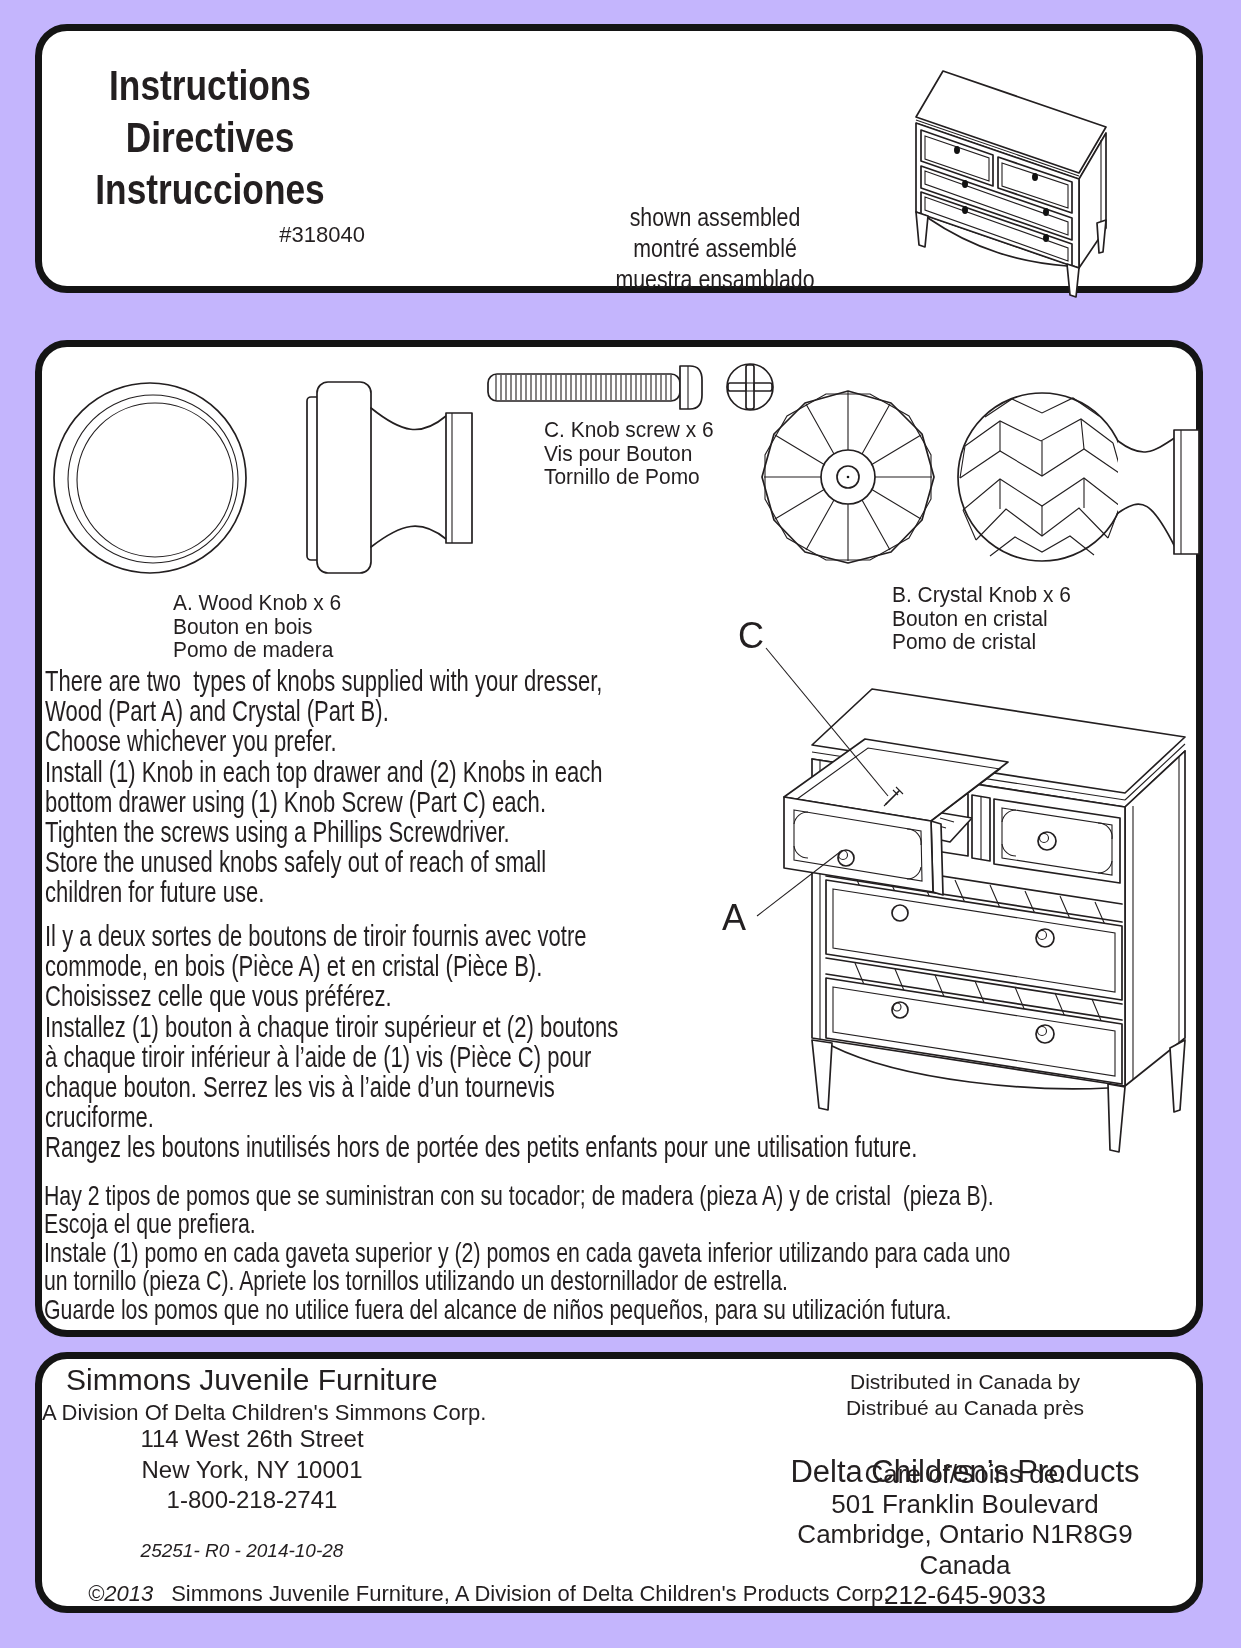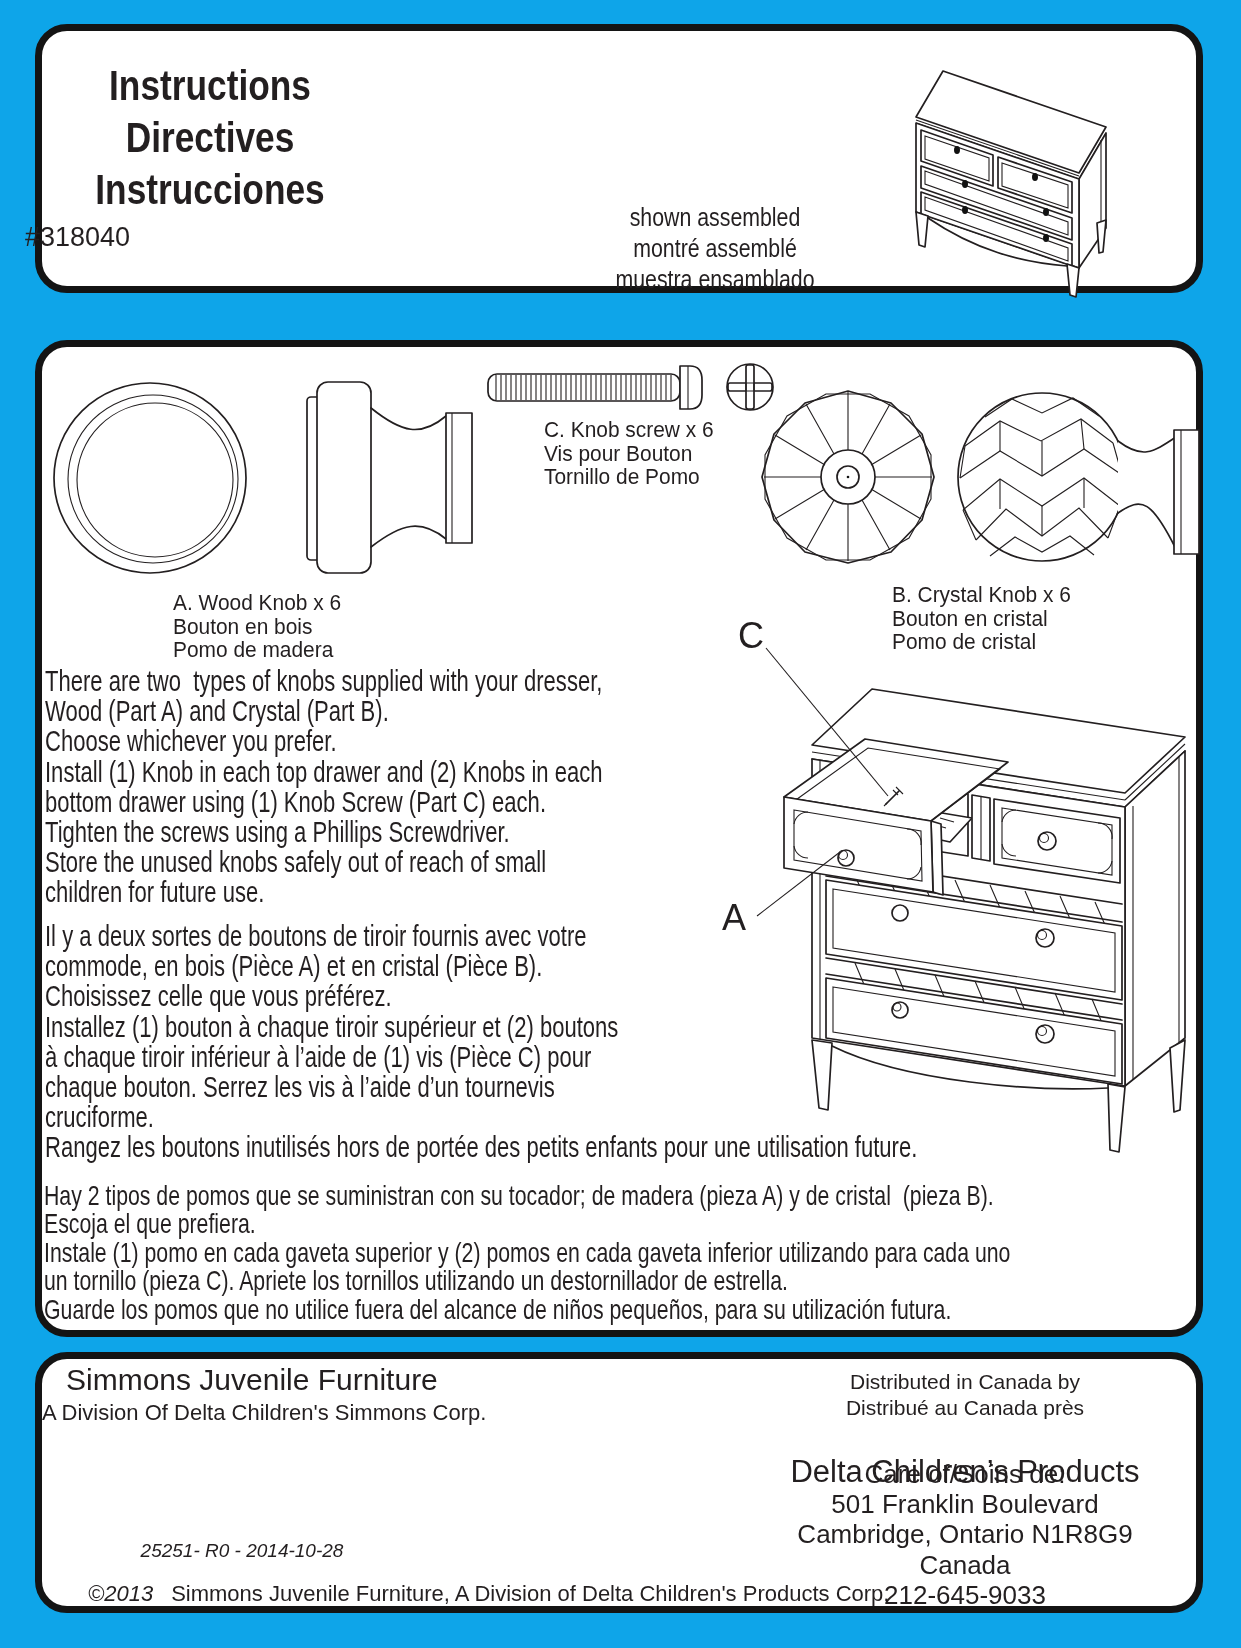--- a/index.html
+++ b/index.html
@@ -1,27 +1,27 @@
 <!DOCTYPE html>
 <html><head>
 <meta charset="utf-8">
 <style>
   html,body{margin:0;padding:0;background:#ffffff;}
   #page{
-    position:relative;width:1241px;height:1648px;background:#0ea5e9;
+    position:relative;width:1241px;height:1648px;background:#c4b5fd;
     font-family:"Liberation Sans",sans-serif;color:#231f20;overflow:hidden;
   }
   .panel{position:absolute;border:7px solid #141414;border-radius:32px;box-sizing:border-box;background:#fff;}
   .abs{position:absolute;}
   .pre{white-space:pre;}
   .preline{white-space:pre-line;}
   .cL{transform-origin:0 0;}
   .cC{transform-origin:50% 0;}
   .title{font-size:42px;line-height:52px;font-weight:bold;text-align:center;transform:scaleX(0.84);}
-  .partnum{font-size:27px;text-align:left;}
+  .partnum{font-size:22px;text-align:right;}
   .caption{font-size:26px;line-height:31px;text-align:center;transform:scaleX(0.82);}
   .plabel{font-size:22px;line-height:23.5px;transform:scaleX(0.95);}
   .para{font-size:29px;line-height:30.2px;transform:scaleX(0.76);}
   .paraES{font-size:28px;line-height:28.4px;transform:scaleX(0.76);}
   .callout{font-size:36px;line-height:36px;}
   svg{position:absolute;overflow:visible;}
   svg *{vector-effect:non-scaling-stroke;}
   .ln{fill:none;stroke:#231f20;stroke-width:1.7;stroke-linejoin:round;stroke-linecap:round;}
   .lnf{fill:#ffffff;stroke:#231f20;stroke-width:1.7;stroke-linejoin:round;}
   .thin{fill:none;stroke:#231f20;stroke-width:1.1;}
@@ -259,20 +259,23 @@
     <path class="thin" d="M757,916 L840,852"></path>
   </svg>
 
   <div class="abs callout" style="left:738px;top:618px;">C</div>
   <div class="abs callout" style="left:722px;top:900px;">A</div>
 
   <div class="panel" style="left:35px;top:1352px;width:1168px;height:261px;"></div>
 
   <div class="abs f-company" style="left:66px;top:1363px;">Simmons Juvenile Furniture</div>
   <div class="abs f-division" style="left:42px;top:1400px;">A Division Of Delta Children's Simmons Corp.</div>
+  <div class="abs preline f-address" style="left:52px;top:1424px;width:400px;">114 West 26th Street
+New York, NY 10001
+1-800-218-2741</div>
   <div class="abs f-rev" style="left:42px;top:1540px;width:400px;">25251- R0 - 2014-10-28</div>
   <div class="abs f-copy" style="left:88px;top:1581px;">
     <span style="font-style:italic;">©2013</span><span style="display:inline-block;width:18px;"></span><span>Simmons Juvenile Furniture, A Division of Delta Children's Products Corp.</span>
   </div>
 
   <div class="abs preline f-dist" style="left:765px;top:1369px;width:400px;">Distributed in Canada by
 Distribué au Canada près</div>
   <div class="abs f-distname" style="left:765px;top:1454px;width:400px;">Delta Children’s Products</div>
   <div class="abs f-care" style="left:765px;top:1459px;width:400px;">Care of/Soins de:</div>
   <div class="abs preline f-daddr" style="left:765px;top:1489px;width:400px;">501 Franklin Boulevard

